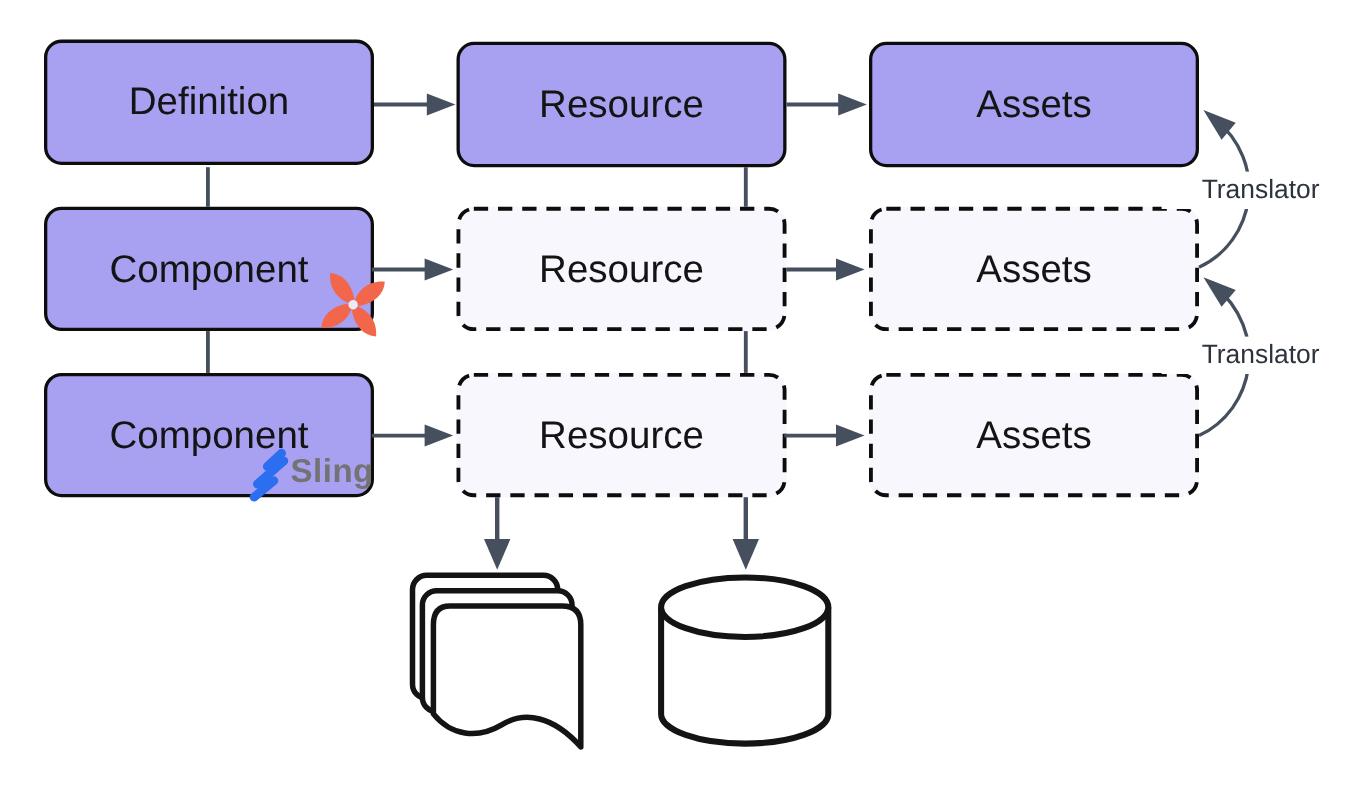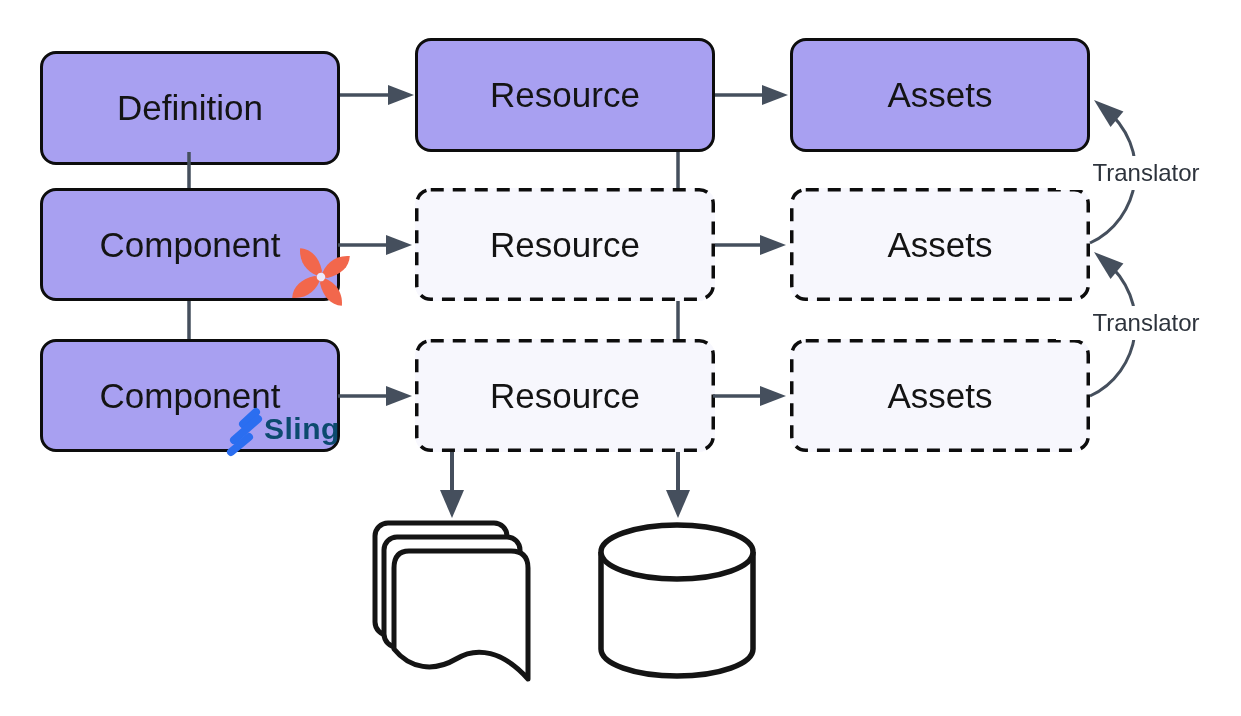--- a/index.html
+++ b/index.html
@@ -36,32 +36,32 @@
     background:#ffffff;
     color:#2d333c;
     font-size:24px;
     line-height:34px;
     text-align:center;
     padding:0 2px;
   }
   .sling-text{
     position:absolute;
     z-index:3;
-    color:#0c4a6e;
+    color:#737373;
     font-size:30px;
     font-weight:700;
     letter-spacing:0.5px;
   }
 </style>
 </head>
 <body>
 
 <div class="canvas">
 
-  <div class="node solid" style="left:40px;top:51px;width:300px;height:114px;">
+  <div class="node solid" style="left:40px;top:36px;width:300px;height:114px;">
     <span>Definition</span>
   </div>
 
   <div class="node solid" style="left:415px;top:38px;width:300px;height:114px;">
     <span>Resource</span>
   </div>
 
   <div class="node solid" style="left:790px;top:38px;width:300px;height:114px;">
     <span>Assets</span>
   </div>

